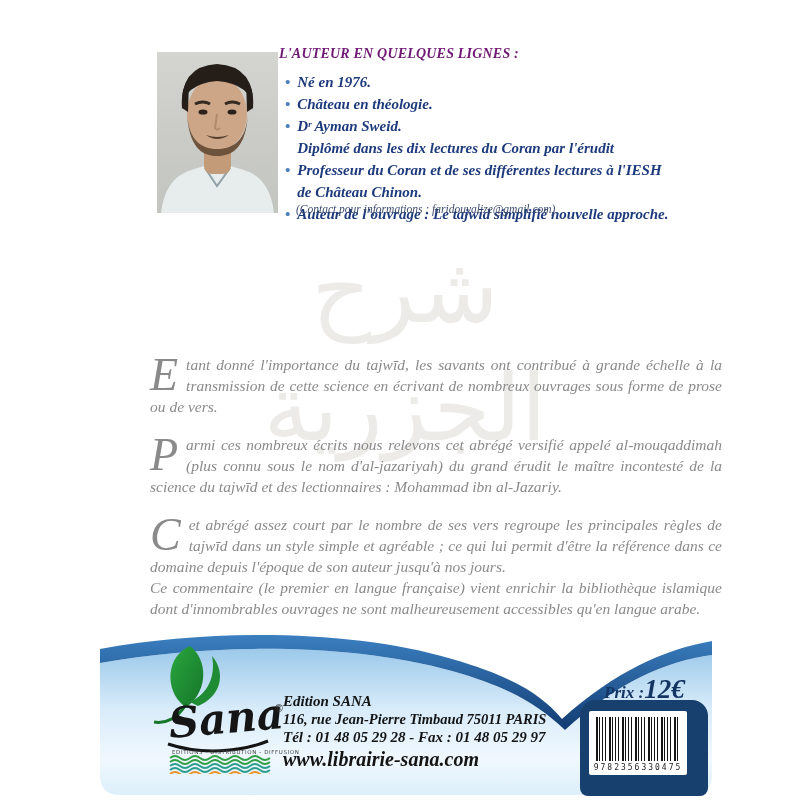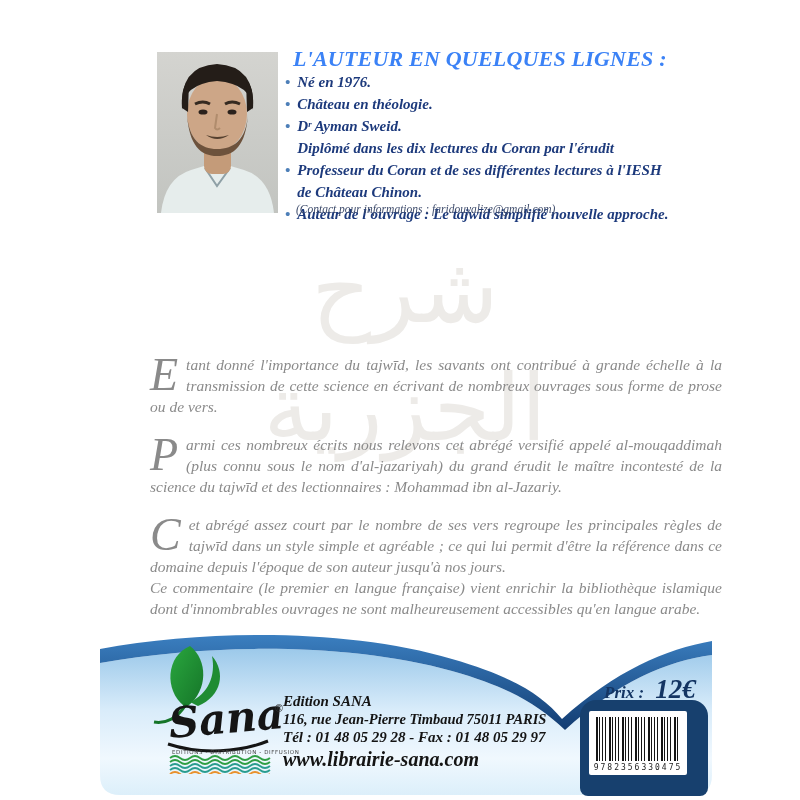--- a/index.html
+++ b/index.html
@@ -6,23 +6,23 @@
   .cover{
     position:relative;width:800px;height:800px;background:#ffffff;
     overflow:hidden;font-family:"Liberation Serif","DejaVu Serif",serif;
   }
 
   
   .photo{position:absolute;left:157px;top:52px;width:121px;height:161px;}
 
   
   .author-heading{
-    position:absolute;left:293px;top:46px;
-    font-size:22px;font-weight:bold;font-style:italic;
-    color:#3b82f6;letter-spacing:.2px;
+    position:absolute;left:279px;top:46px;
+    font-size:14px;font-weight:bold;font-style:italic;
+    color:#701a75;letter-spacing:.2px;
   }
   .bullets{position:absolute;left:285px;top:71px;width:448px;}
   .bullet{display:flex;align-items:flex-start;
     font-size:15px;font-weight:bold;font-style:italic;color:#1d3a7c;line-height:22px;}
   .bullet .dot{color:#4d7fb8;font-size:15px;line-height:22px;margin-right:7px;flex:0 0 auto;}
   .bullet .bl{display:block;}
   .contact{
     position:absolute;left:296px;top:203px;
     font-size:11.5px;font-style:italic;color:#3c4a6a;
   }
@@ -56,21 +56,21 @@
   .address{
     position:absolute;left:283px;top:692px;width:300px;
     color:#141414;font-weight:bold;font-style:italic;
   }
   .address .a1{font-size:15px;line-height:18px;}
   .address .a2{font-size:14.5px;line-height:18px;}
   .address .a3{font-size:15px;line-height:18px;}
   .address .a4{font-size:20px;line-height:24px;margin-top:1px;}
 
   .price{
-    position:absolute;left:604px;top:674px;display:flex;align-items:baseline;gap:11px;
+    position:absolute;left:604px;top:674px;display:flex;align-items:baseline;gap:0;
     color:#143563;font-style:italic;font-weight:bold;
   }
   .price .lbl{font-size:17px;}
   .price .val{font-size:27px;}
 
   .barcode-box{
     position:absolute;left:580px;top:700px;width:128px;height:96px;
     background:#17406e;border-radius:16px 16px 8px 8px;
   }
   .barcode-label{

